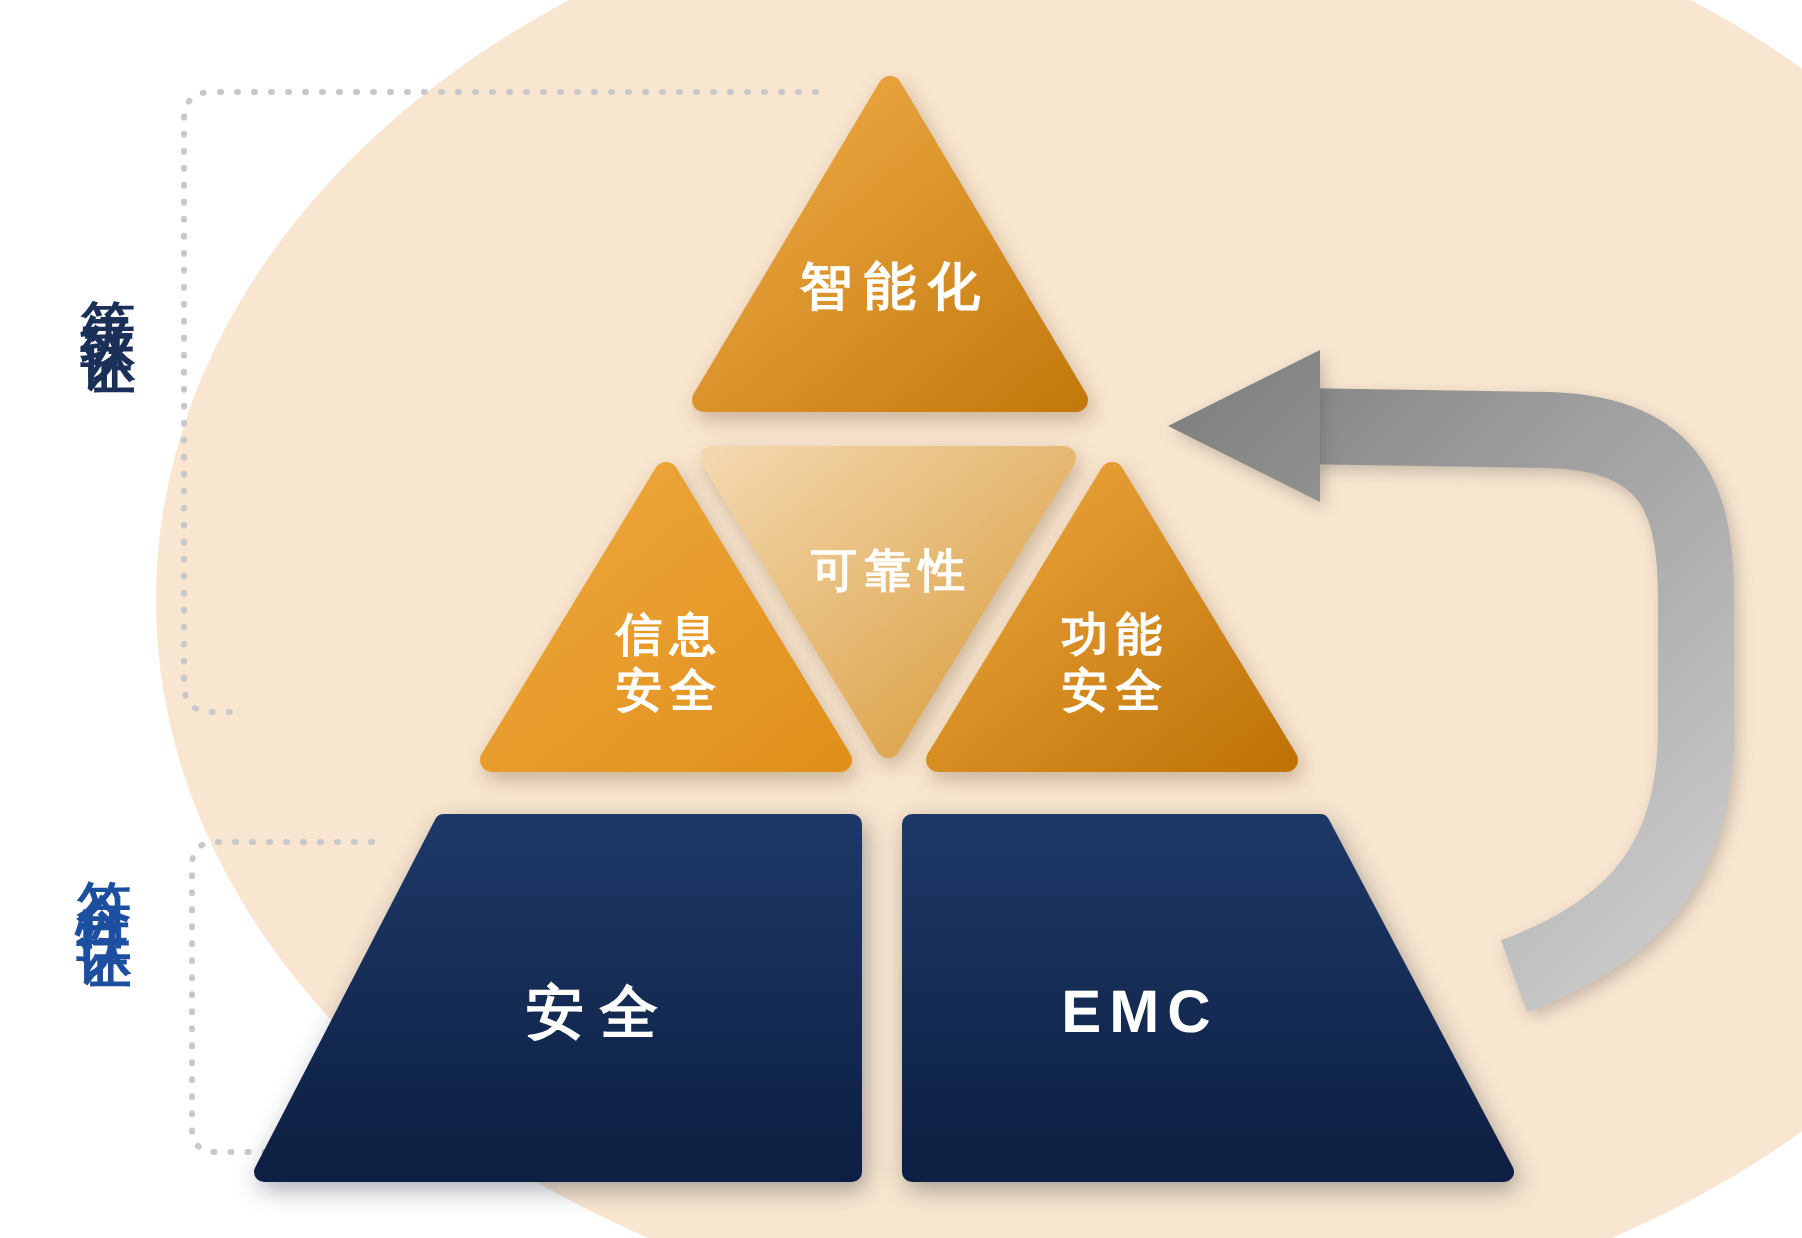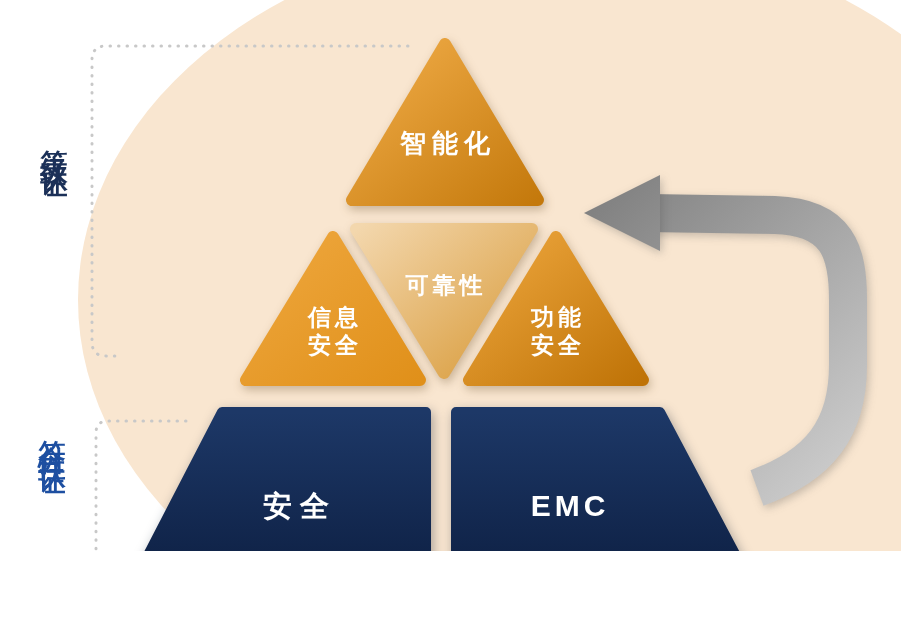--- a/index.html
+++ b/index.html
@@ -1,17 +1,17 @@
 <!DOCTYPE html>
 <html><head>
 <meta charset="utf-8">
 <style>
   html,body{margin:0;padding:0;background:#ffffff;}
   #stage{
-    position:relative;width:901px;height:551px;overflow:hidden;
+    position:relative;width:901px;height:619px;overflow:hidden;
     background:#ffffff;font-family:"Liberation Sans",sans-serif;
   }
   #diagram-svg{position:absolute;left:0;top:0;}
   .shape{filter:drop-shadow(2px 4px 5px rgba(90,60,20,0.30));}
   .navy-shape{filter:drop-shadow(2px 4px 6px rgba(10,20,40,0.35));}
   .arrow-part{filter:drop-shadow(2px 3px 4px rgba(80,80,80,0.30));}
   svg text{
     font-family:"Liberation Sans",sans-serif;
     font-weight:bold;
     text-anchor:middle;

